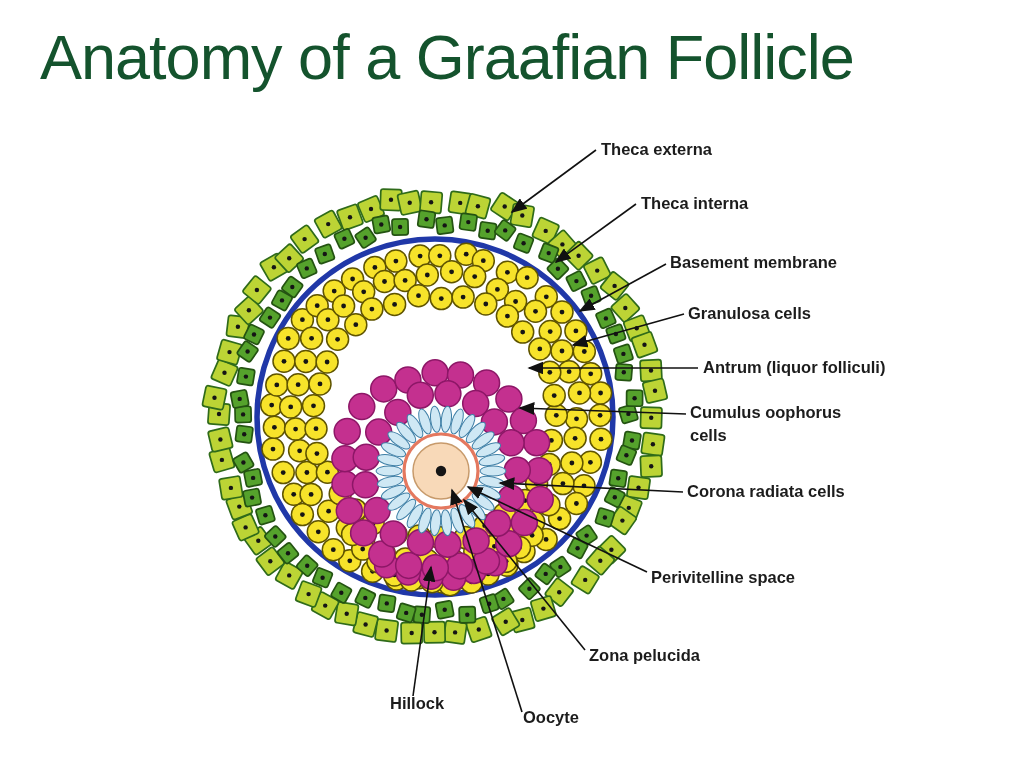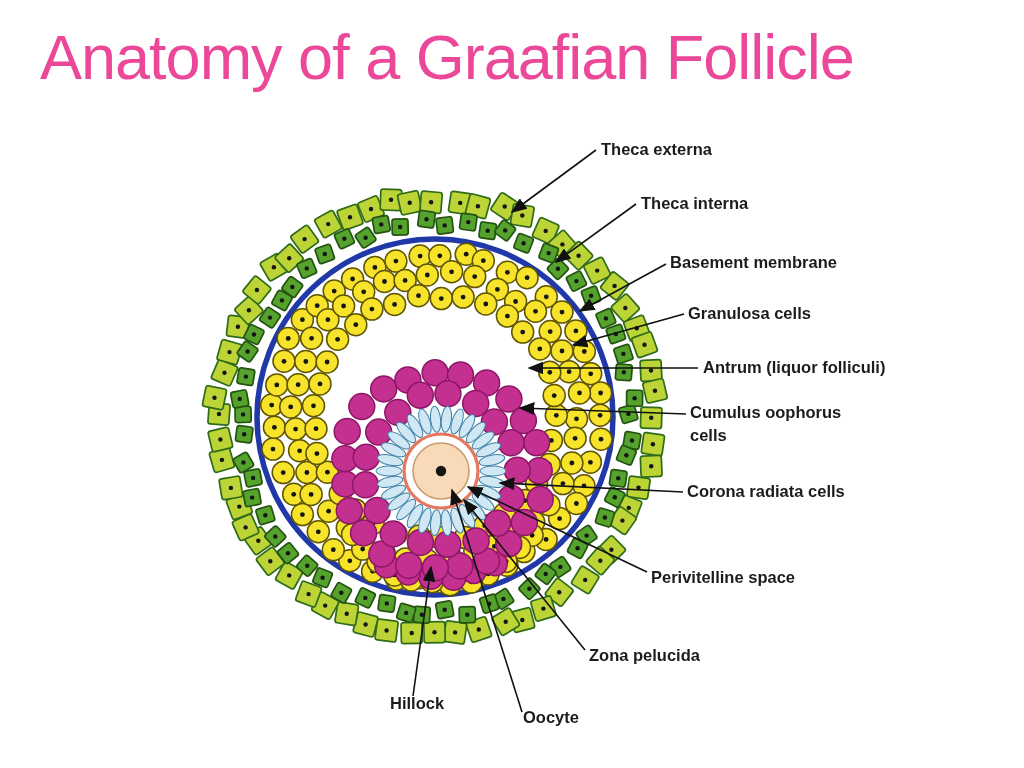--- a/index.html
+++ b/index.html
@@ -12,21 +12,21 @@
   svg.diagram{position:absolute;left:0;top:0;}
   text.lbl{
     font-family:"Liberation Sans",sans-serif;
     font-size:16.5px;font-weight:600;fill:#1c1c1c;
   }
 </style>
 </head>
 <body style="background: rgb(255, 255, 255);">
 
 <div class="slide">
-  <h1 class="title" style="color: #ec4899;">Anatomy of a Graafian Follicle</h1>
+  <h1 class="title" style="color: #14532d;">Anatomy of a Graafian Follicle</h1>
 
   <svg class="diagram" width="1024" height="768" viewBox="0 0 1024 768">
     <defs>
       <marker id="arrowhead" viewBox="0 0 10 8" refX="9" refY="4" markerWidth="10" markerHeight="8" orient="auto-start-reverse">
         <path d="M0,0 L10,4 L0,8 Z" fill="#111111"></path>
       </marker>
     </defs>
 
     <g id="layer-theca-externa">
         <rect x="640.7" y="407.3" width="21" height="21" rx="2.5" fill="#bcd435" stroke="#2f6b1a" stroke-width="1.7" transform="rotate(91.7 651.2 417.8)"></rect>

